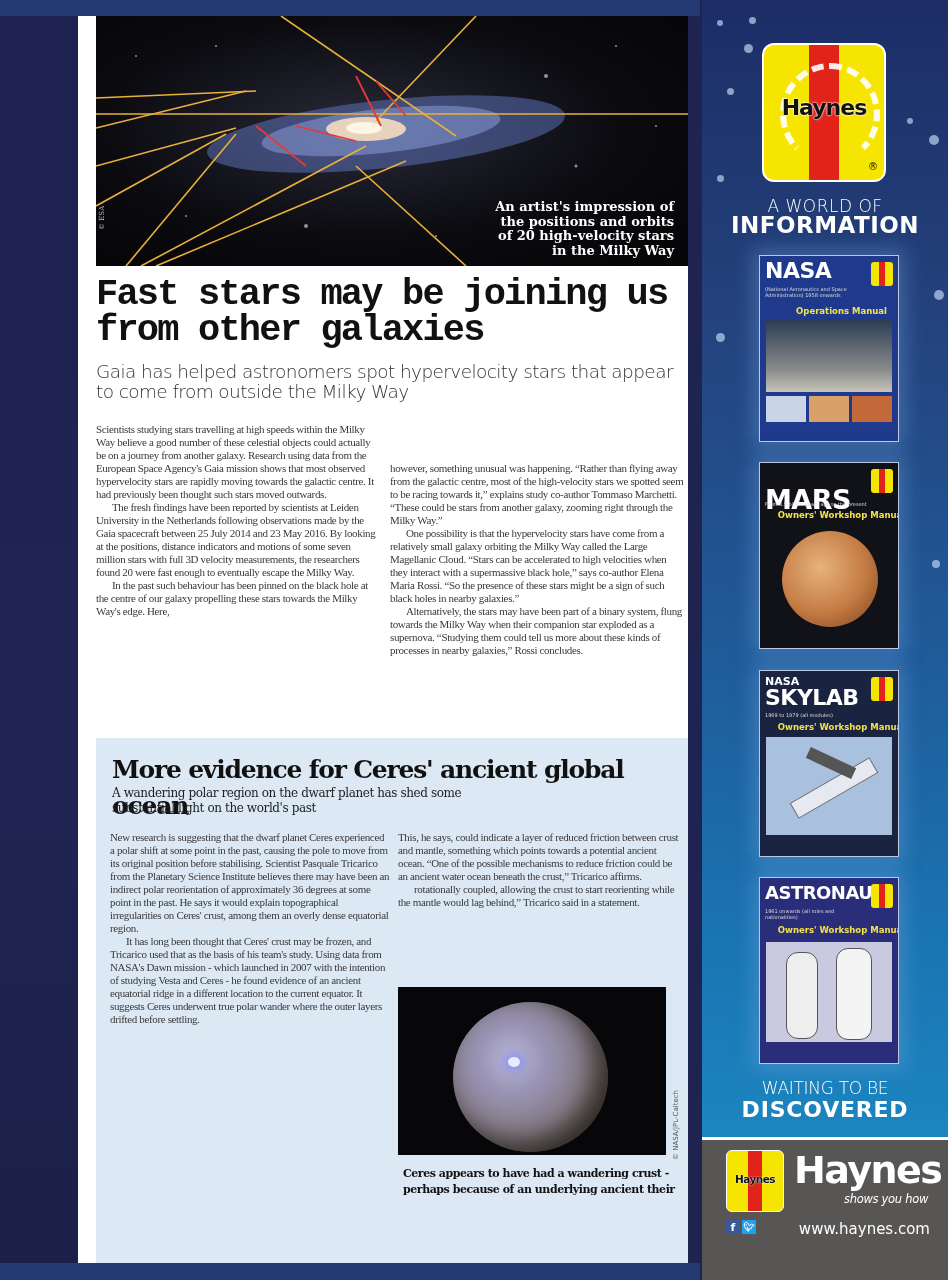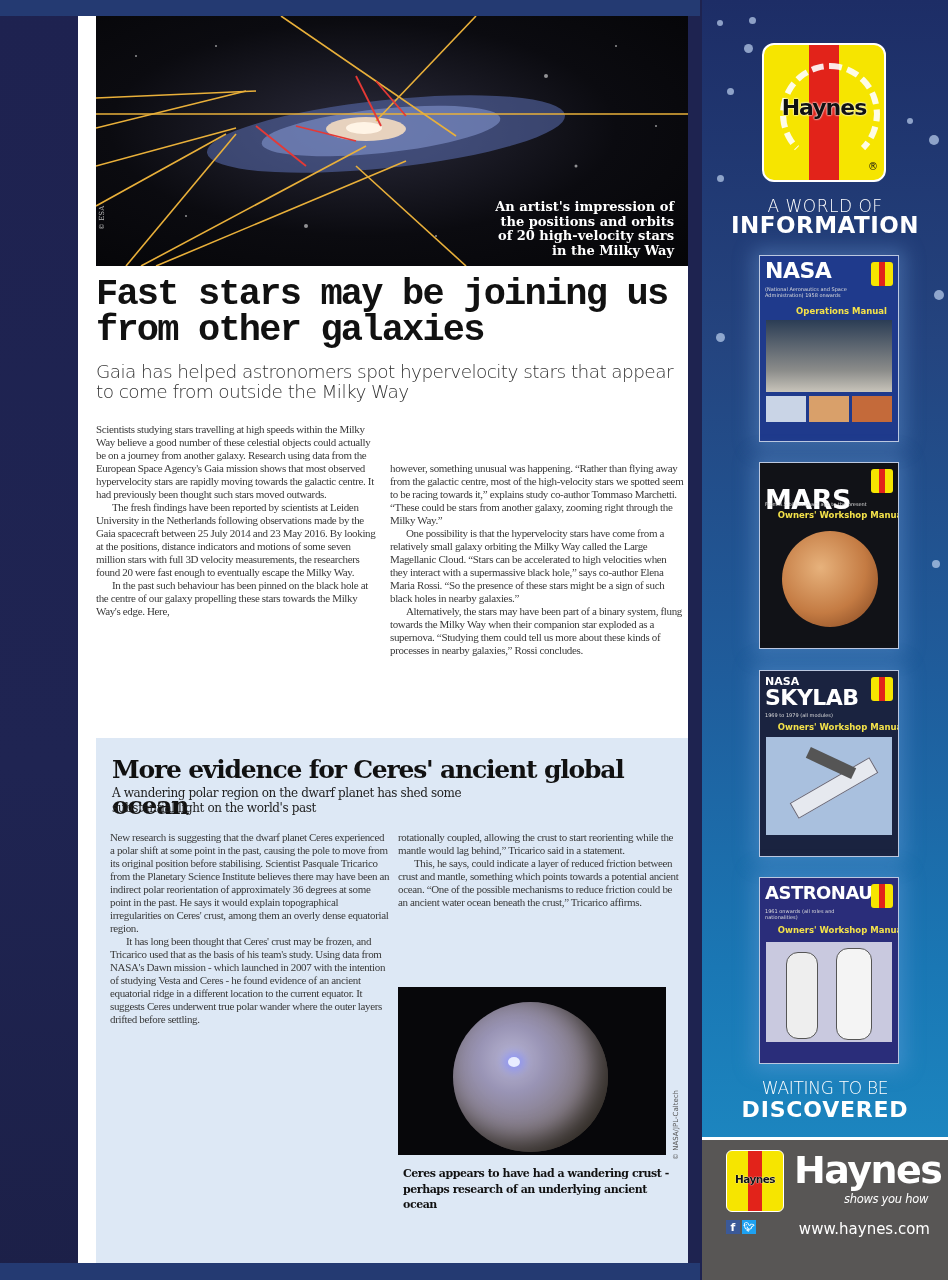--- a/index.html
+++ b/index.html
@@ -126,31 +126,31 @@
 
 <div class="box"></div>
 <div class="h2">More evidence for Ceres' ancient global ocean</div>
 <div class="dek2">A wandering polar region on the dwarf planet has shed some substantial light on the world's past</div>
 
 <div class="col bcol1">
   <p>New research is suggesting that the dwarf planet Ceres experienced a polar shift at some point in the past, causing the pole to move from its original position before stabilising. Scientist Pasquale Tricarico from the Planetary Science Institute believes there may have been an indirect polar reorientation of approximately 36 degrees at some point in the past. He says it would explain topographical irregularities on Ceres' crust, among them an overly dense equatorial region.</p>
   <p>It has long been thought that Ceres' crust may be frozen, and Tricarico used that as the basis of his team's study. Using data from NASA's Dawn mission - which launched in 2007 with the intention of studying Vesta and Ceres - he found evidence of an ancient equatorial ridge in a different location to the current equator. It suggests Ceres underwent true polar wander where the outer layers drifted before settling.</p>
 </div>
 <div class="col bcol2">
+  <p>This, he says, could indicate a layer of reduced friction between crust and mantle, something which points towards a potential ancient ocean. “One of the possible mechanisms to reduce friction could be an ancient water ocean beneath the crust,” Tricarico affirms.</p>
   <p>rotationally coupled, allowing the crust to start reorienting while the mantle would lag behind,” Tricarico said in a statement.</p>
-  <p>This, he says, could indicate a layer of reduced friction between crust and mantle, something which points towards a potential ancient ocean. “One of the possible mechanisms to reduce friction could be an ancient water ocean beneath the crust,” Tricarico affirms.</p>
 </div>
 
 <div class="ceres">
   <div class="ceres-planet">
     <div class="ceres-spot"></div>
   </div>
 </div>
 <div class="ceres-credit">© NASA/JPL-Caltech</div>
-<div class="ceres-caption">Ceres appears to have had a wandering crust - perhaps research of an underlying ancient ocean</div>
+<div class="ceres-caption">Ceres appears to have had a wandering crust - perhaps because of an underlying ancient their</div>
 
 <div class="bottom-band"></div>
 
 <div class="ad">
   <div class="ad-dot" style="left:15px;top:20px;width:6px;height:6px;"></div>
   <div class="ad-dot" style="left:47px;top:17px;width:7px;height:7px;"></div>
   <div class="ad-dot" style="left:42px;top:44px;width:9px;height:9px;"></div>
   <div class="ad-dot" style="left:25px;top:88px;width:7px;height:7px;"></div>
   <div class="ad-dot" style="left:205px;top:118px;width:6px;height:6px;"></div>
   <div class="ad-dot" style="left:227px;top:135px;width:10px;height:10px;"></div>

